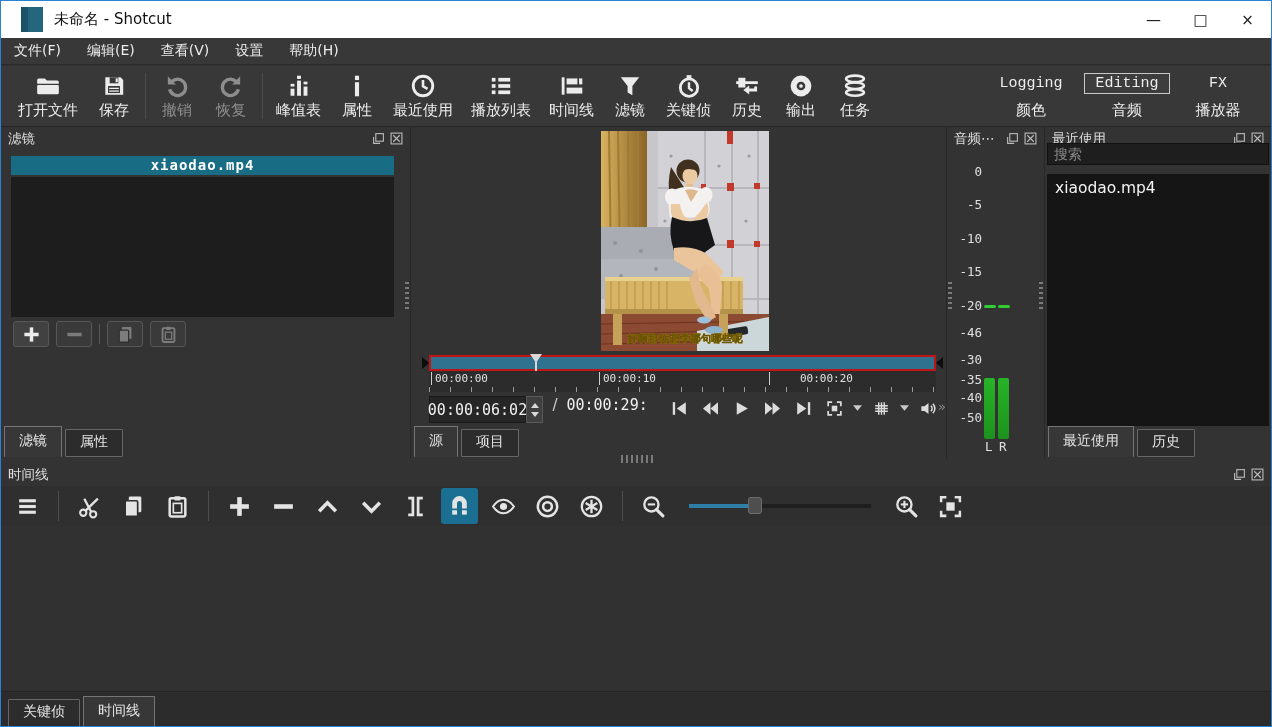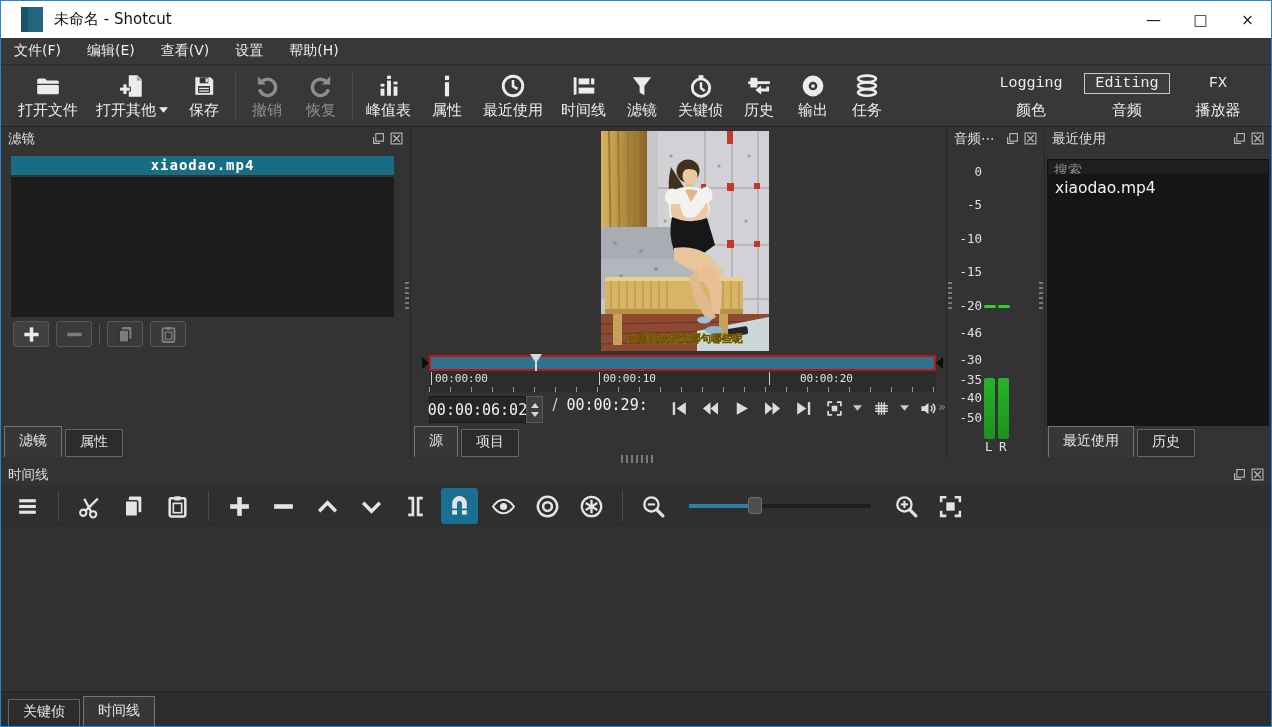--- a/index.html
+++ b/index.html
@@ -76,21 +76,21 @@
   .cbtn{width:13px;height:24px;display:flex;align-items:center;justify-content:center;color:#c9c9c9;}
   .overflow-ind{position:absolute;right:0;top:272px;color:#8a8a8a;font-size:13px;}
   
   #meter-panel{top:126px;left:945px;width:98px;height:332px;border-left:1px solid #282828;}
   .mlabel{position:absolute;right:62px;font-family:"DejaVu Sans Mono",monospace;font-size:12.5px;color:#e0e0e0;}
   .mbar{position:absolute;top:251px;height:61px;width:11px;background:linear-gradient(#27b427,#1d921d);border-radius:2px;}
   .mpeak{position:absolute;top:178px;height:3px;width:12px;background:#31cd31;border-radius:2px;}
   .mchan{position:absolute;top:312px;font-family:"DejaVu Sans Mono",monospace;font-size:12.5px;color:#e0e0e0;}
   
   #recent-panel{top:126px;left:1043px;width:227px;height:332px;border-left:1px solid #282828;}
-  .search{position:absolute;left:2px;right:2px;top:32px;height:22px;background:#1e1e1e;border:1px solid #121212;color:#cfcfcf;
+  .search{position:absolute;left:2px;right:2px;top:16px;height:22px;background:#1e1e1e;border:1px solid #121212;color:#cfcfcf;
     font-size:14px;padding:0 6px;font-family:"DejaVu Sans",sans-serif;outline:none;}
   .search::placeholder{color:#8a8a8a;}
   .rlist{position:absolute;left:2px;right:2px;top:47px;bottom:33px;background:#151515;}
   .ritem{padding:5px 8px;font-size:15.5px;color:#f2f2f2;}
   
   .hsplit{position:absolute;top:458px;left:0;right:0;height:4px;background:#333;}
   
   #timeline-panel{top:462px;left:0;right:0;height:228px;background:#313131;}
   #timeline-panel .phead{background:#333;}
   .ttoolbar{position:absolute;top:23px;left:0;right:0;height:40px;background:#2f2f2f;display:flex;align-items:center;padding-left:8px;gap:7px;}
@@ -137,39 +137,20 @@
               <rect x="2" y="11" width="20" height="8.5" rx="1"></rect>
             </svg>
           </span>
           <span class="lblrow">
             <span>打开文件</span>
           </span>
         </div>
         <div class="tbtn">
           <span class="i26">
             <svg viewBox="0 0 24 24" fill="currentColor">
-              <path d="M9 2h8l4 4v16H9z"></path>
-              <path d="M16.5 2.5V7H21z" fill="#9a9a9a"></path>
-              <rect x="0" y="12.6" width="11" height="4.6" fill="#383838"></rect>
-              <rect x="1" y="13.5" width="9" height="2.8"></rect>
-              <rect x="4.1" y="10.4" width="2.8" height="9"></rect>
-            </svg>
-          </span>
-          <span class="lblrow">
-            <span>打开其他</span>
-            <span class="icaret">
-              <svg viewBox="0 0 10 6" fill="currentColor">
-                <path d="M0 0h10L5 6z"></path>
-              </svg>
-            </span>
-          </span>
-        </div>
-        <div class="tbtn">
-          <span class="i26">
-            <svg viewBox="0 0 24 24" fill="currentColor">
               <path d="M4 4h14l2.5 2.5V20H4z"></path>
               <rect x="8" y="4" width="8" height="5.5" fill="#383838"></rect>
               <rect x="13.5" y="5" width="2" height="3.5"></rect>
               <rect x="6.5" y="12" width="11" height="6.5" fill="#383838"></rect>
               <rect x="7.5" y="13.6" width="9" height="1.2"></rect>
               <rect x="7.5" y="16.1" width="9" height="1.2"></rect>
             </svg>
           </span>
           <span class="lblrow">
             <span>保存</span>
@@ -227,20 +208,35 @@
         </div>
         <div class="tbtn">
           <span class="i26">
             <svg viewBox="0 0 24 24" fill="currentColor">
               <circle cx="12" cy="12" r="9" fill="none" stroke="currentColor" stroke-width="2.6"></circle>
               <path d="M12 6.5V12.3l4.2 2.4" fill="none" stroke="currentColor" stroke-width="2.4"></path>
             </svg>
           </span>
           <span class="lblrow">
             <span>最近使用</span>
+          </span>
+        </div>
+        <div class="tbtn">
+          <span class="i26">
+            <svg viewBox="0 0 24 24" fill="currentColor">
+              <rect x="3.5" y="4.5" width="3.4" height="3.4"></rect>
+              <rect x="9.5" y="4.5" width="11" height="3.4"></rect>
+              <rect x="3.5" y="10.3" width="3.4" height="3.4"></rect>
+              <rect x="9.5" y="10.3" width="11" height="3.4"></rect>
+              <rect x="3.5" y="16.1" width="3.4" height="3.4"></rect>
+              <rect x="9.5" y="16.1" width="11" height="3.4"></rect>
+            </svg>
+          </span>
+          <span class="lblrow">
+            <span>播放列表</span>
           </span>
         </div>
         <div class="tbtn">
           <span class="i26">
             <svg viewBox="0 0 24 24" fill="currentColor">
               <rect x="2.5" y="4" width="2.6" height="16"></rect>
               <rect x="7" y="5" width="10" height="5.5"></rect>
               <rect x="18.5" y="5" width="3" height="5.5"></rect>
               <rect x="7" y="13.5" width="14.5" height="5.5"></rect>
             </svg>

